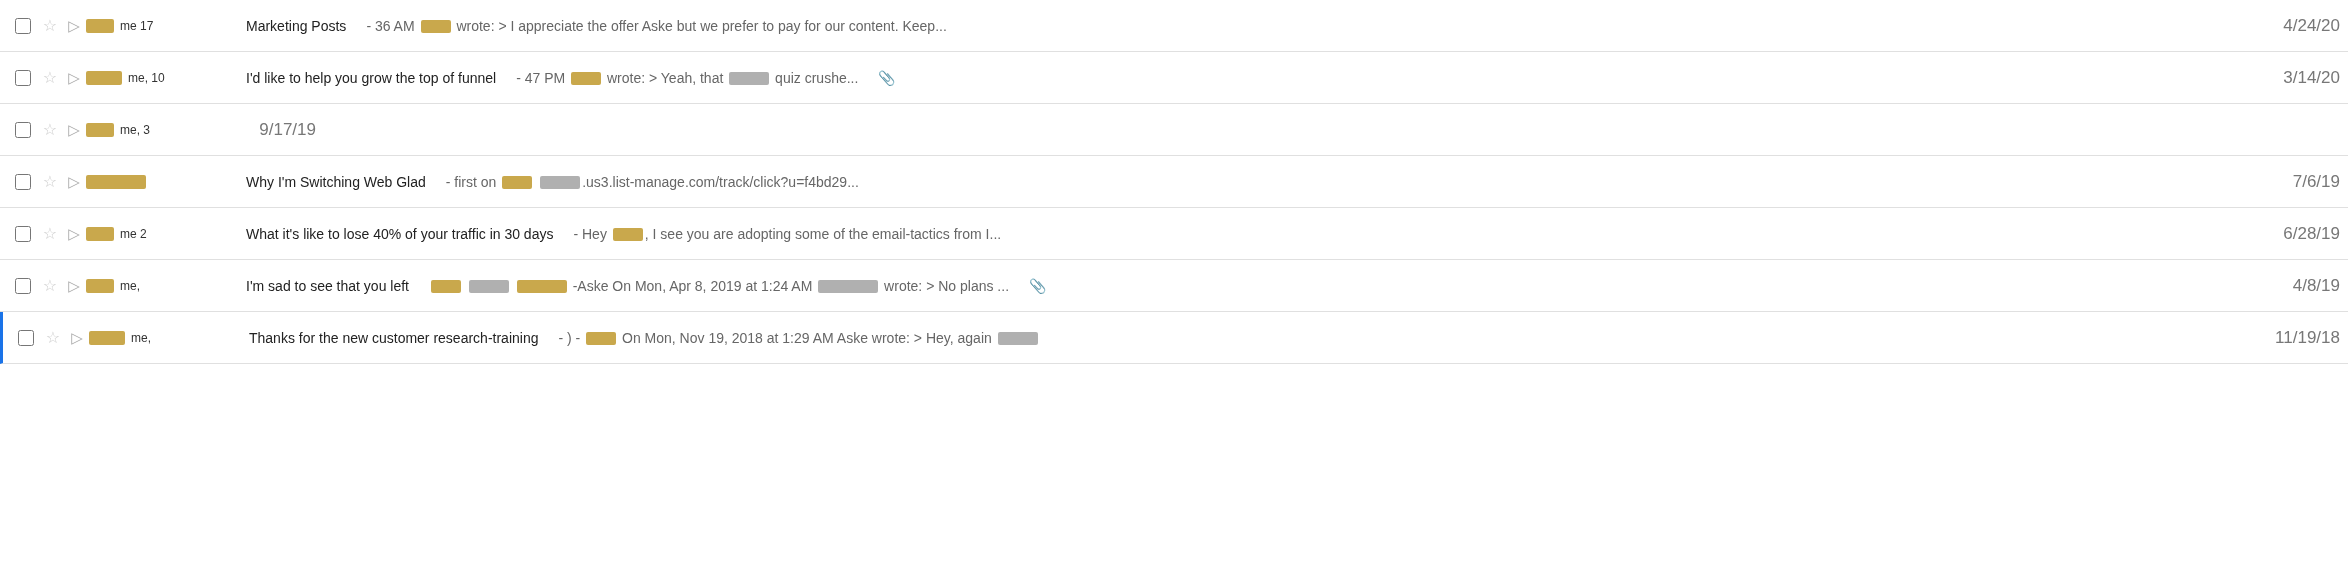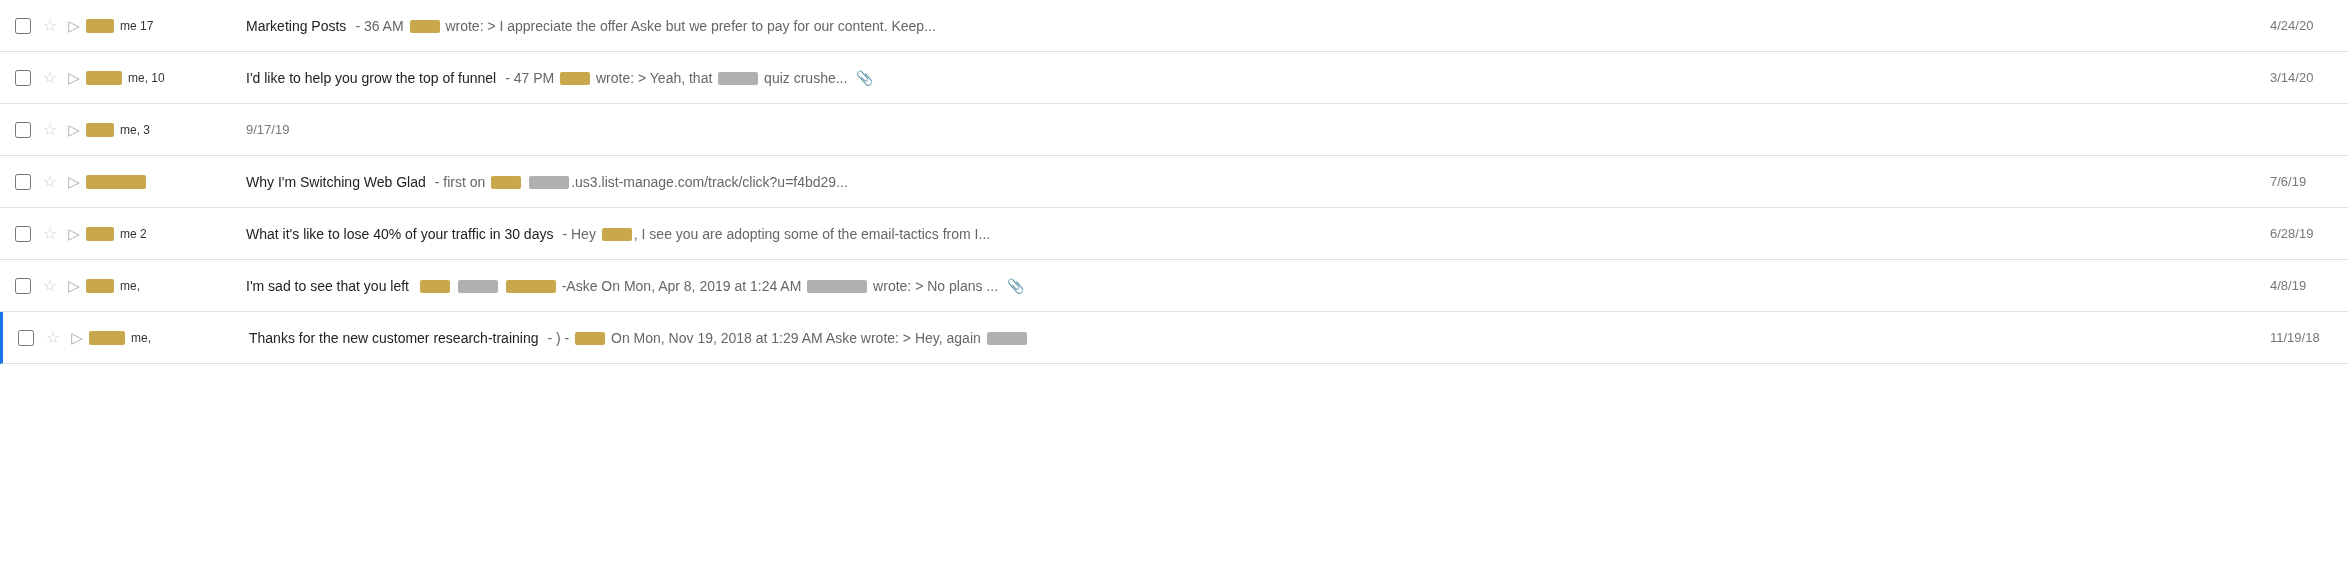--- a/index.html
+++ b/index.html
@@ -51,27 +51,28 @@
       padding-right: 8px;
       overflow: hidden;
     }
     .col-content {
       flex: 1;
       overflow: hidden;
       white-space: nowrap;
       text-overflow: ellipsis;
       display: flex;
       align-items: center;
-      gap: 9px;
+      gap: 20px;
     }
     .col-date {
       width: 70px;
       flex-shrink: 0;
+      text-align: right;
       color: #777;
-      font-size: 13px;
+      font-size: 17px;
     }
     .subject {
       font-weight: inherit;
       color: #222;
     }
     .snippet {
       color: #666;
       font-weight: normal;
     }
     .sender-text {

